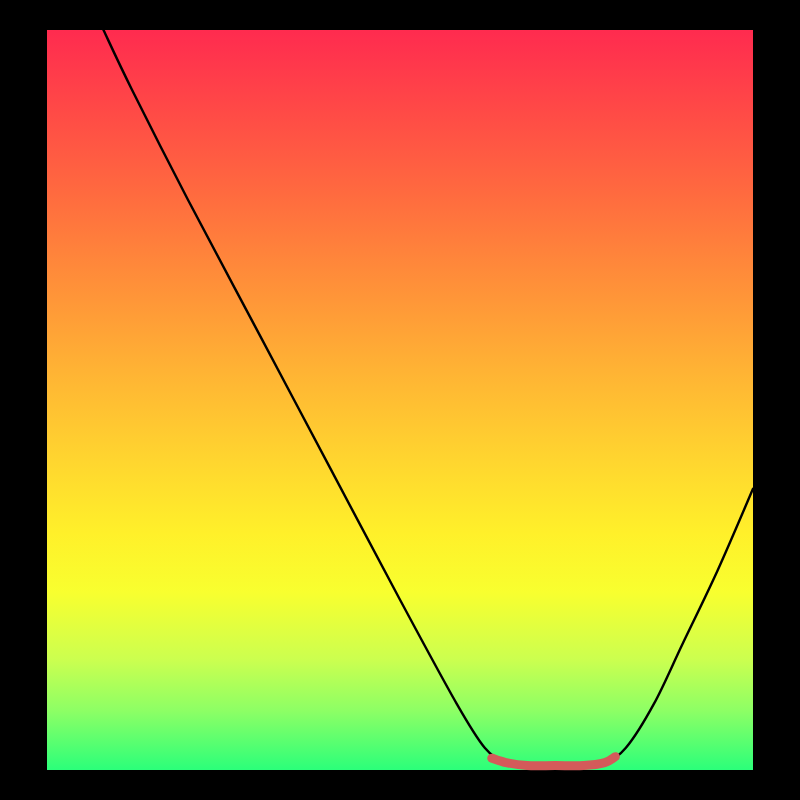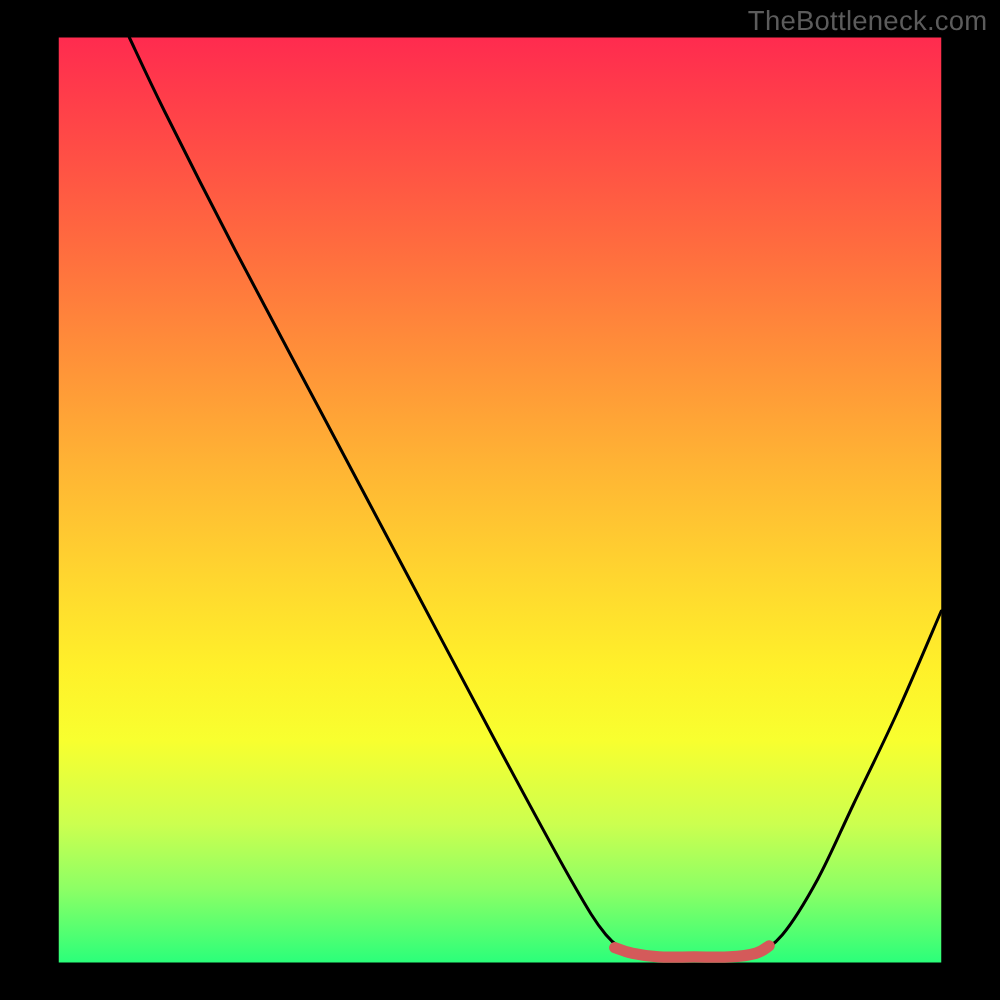--- a/index.html
+++ b/index.html
@@ -54,21 +54,20 @@
     width: 706px;
     height: 740px;
     overflow: visible;
   }
 </style>
 </head>
 <body>
 
 <div class="frame">
 
-  <div class="watermark">TheBottleneck.com</div>
 
   <div class="plot-area">
     <svg class="curve" viewBox="0 0 706 740" preserveAspectRatio="none">
       <path id="mainCurve" fill="none" stroke="#000000" stroke-width="2.4" stroke-linecap="round" stroke-linejoin="round" d="M 56.48 0.00 C 61.19 9.87, 70.60 30.83, 84.72 59.20 C 98.84 87.57, 120.02 129.50, 141.20 170.20 C 162.38 210.90, 188.27 259.00, 211.80 303.40 C 235.33 347.80, 258.87 392.20, 282.40 436.60 C 305.93 481.00, 331.82 530.33, 353.00 569.80 C 374.18 609.27, 395.36 648.73, 409.48 673.40 C 423.60 698.07, 429.48 707.93, 437.72 717.80 C 445.96 727.67, 451.84 729.52, 458.90 732.60 C 465.96 735.68, 471.84 735.68, 480.08 736.30 C 488.32 736.92, 498.91 736.30, 508.32 736.30 C 517.73 736.30, 528.32 736.92, 536.56 736.30 C 544.80 735.68, 550.68 735.68, 557.74 732.60 C 564.80 729.52, 570.68 727.67, 578.92 717.80 C 587.16 707.93, 597.75 690.67, 607.16 673.40 C 616.57 656.13, 624.81 636.40, 635.40 614.20 C 645.99 592.00, 658.93 566.10, 670.70 540.20 C 682.47 514.30, 700.12 472.37, 706.00 458.80"></path>
       <path id="flatZone" fill="none" stroke="#d45a5a" stroke-width="9" stroke-linecap="round" stroke-linejoin="round" d="M 444.78 728.16 C 447.13 728.90, 453.02 731.37, 458.90 732.60 C 464.78 733.83, 471.84 735.07, 480.08 735.56 C 488.32 736.05, 498.91 735.56, 508.32 735.56 C 517.73 735.56, 528.32 736.05, 536.56 735.56 C 544.80 735.07, 552.45 734.08, 557.74 732.60 C 563.03 731.12, 566.57 727.67, 568.33 726.68"></path>
     </svg>
   </div>
 
 </div>
 

